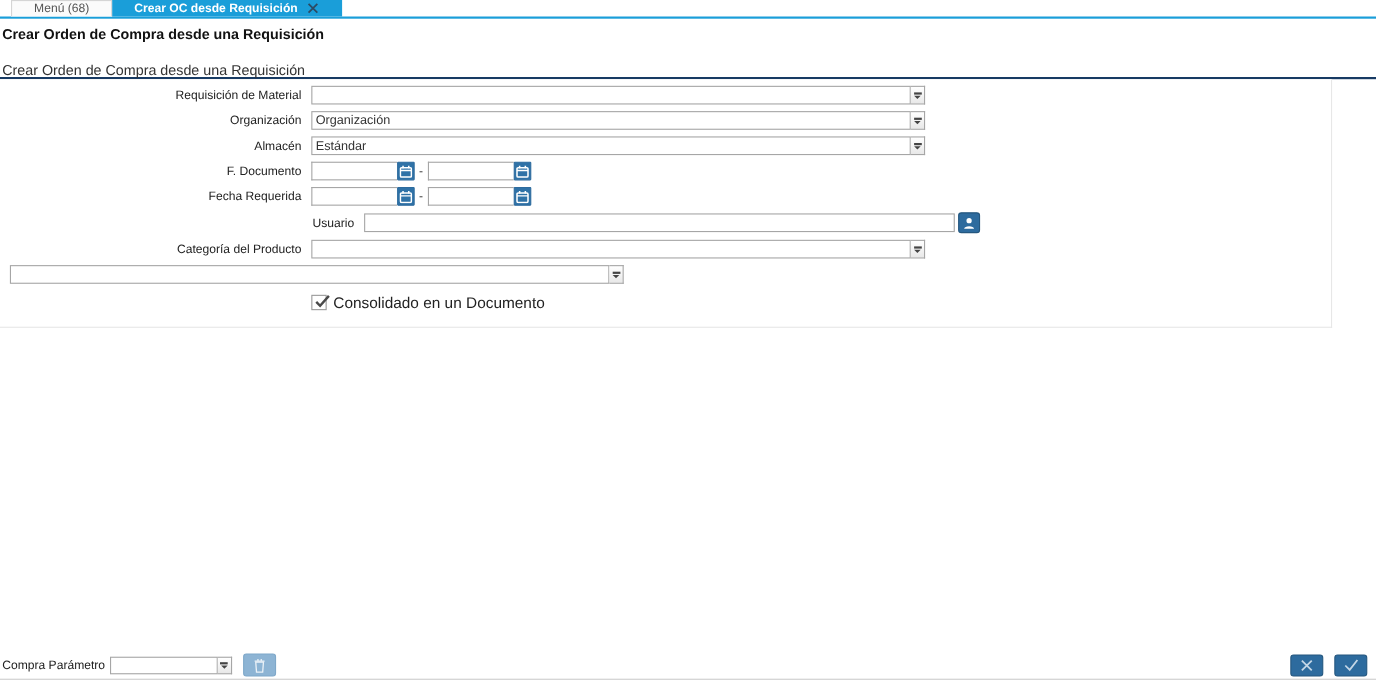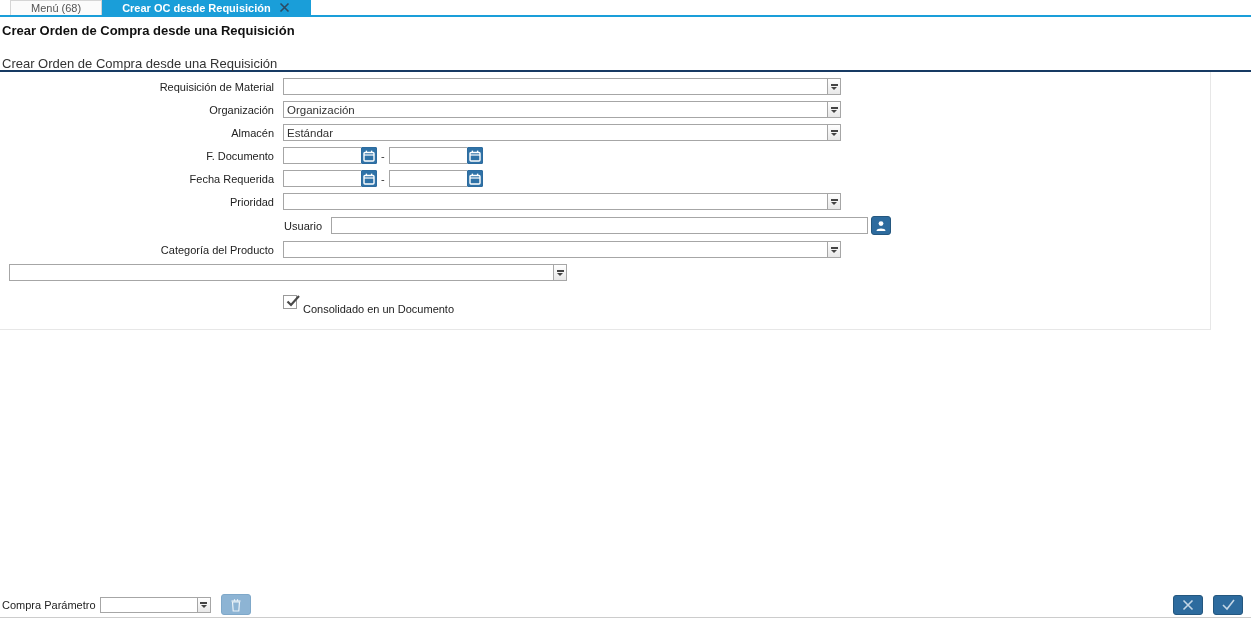--- a/index.html
+++ b/index.html
@@ -152,21 +152,21 @@
   .row-check { margin-top: 8px; }
   .checkbox {
     width: 14px; height: 14px;
     border: 1px solid #9a9a9a;
     background: #ffffff;
     display: inline-flex; align-items: center; justify-content: center;
     cursor: pointer;
     position: relative;
   }
   .checkbox svg { position: absolute; left: 1px; top: -3px; }
-  .chklabel { font-size: 11px; color: #222; margin-left: 6px; margin-top: 14px; }
+  .chklabel { font-size: 14px; color: #222; margin-left: 6px; }
 
   
   .footer {
     position: absolute;
     left: 0; right: 0; bottom: 1px;
     height: 24px;
     border-bottom: 1px solid #cccccc;
     background: #ffffff;
     display: flex;
     align-items: center;
@@ -305,32 +305,20 @@
         <svg width="12" height="12" viewBox="0 0 12 12">
               <rect x="1" y="2.5" width="10" height="8.5" rx="1" fill="none" stroke="#ffffff" stroke-width="1.4"></rect>
               <line x1="3.4" y1="0.6" x2="3.4" y2="3" stroke="#ffffff" stroke-width="1.4"></line>
               <line x1="8.6" y1="0.6" x2="8.6" y2="3" stroke="#ffffff" stroke-width="1.4"></line>
               <line x1="1" y1="5" x2="11" y2="5" stroke="#ffffff" stroke-width="1.2"></line>
             </svg>
       </button>
     </span>
   </div>
 
-  <div class="row">
-    <label class="flabel">Prioridad</label>
-    <span class="fieldcell combo">
-      <input type="text" value="" style="">
-      <button class="cbtn">
-            <span class="arr">
-              <span class="arr-bar"></span>
-              <span class="arr-tri"></span>
-            </span>
-          </button>
-    </span>
-  </div>
 
   <div class="row row-search">
     <label class="flabel">Usuario</label>
     <span class="fieldcell">
       <input type="text" class="sinput" value="" style="">
       <button class="searchbtn">
         <svg width="12" height="12" viewBox="0 0 12 12">
               <circle cx="6" cy="3.6" r="2.4" fill="#ffffff"></circle>
               <path d="M1.5 11 C1.5 7.8 10.5 7.8 10.5 11 Z" fill="#ffffff"></path>
             </svg>

